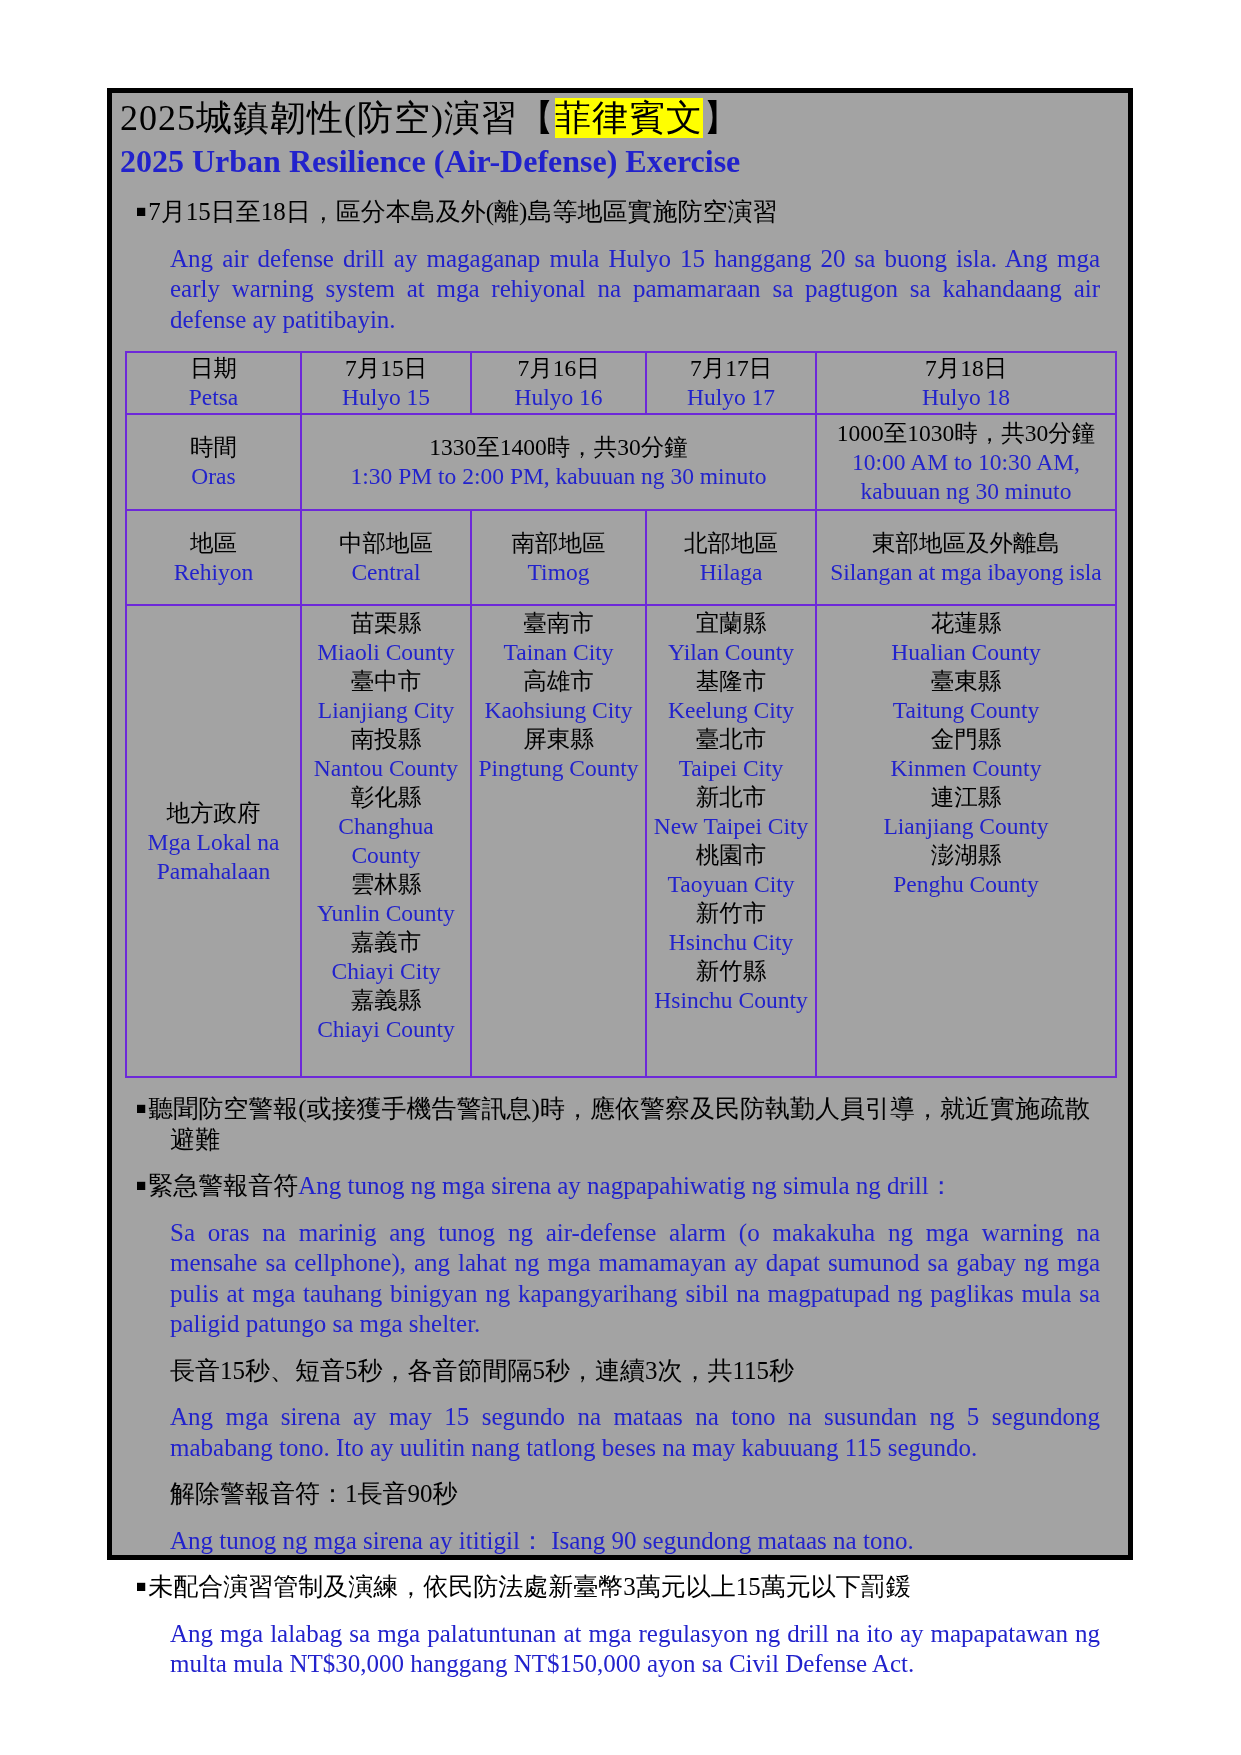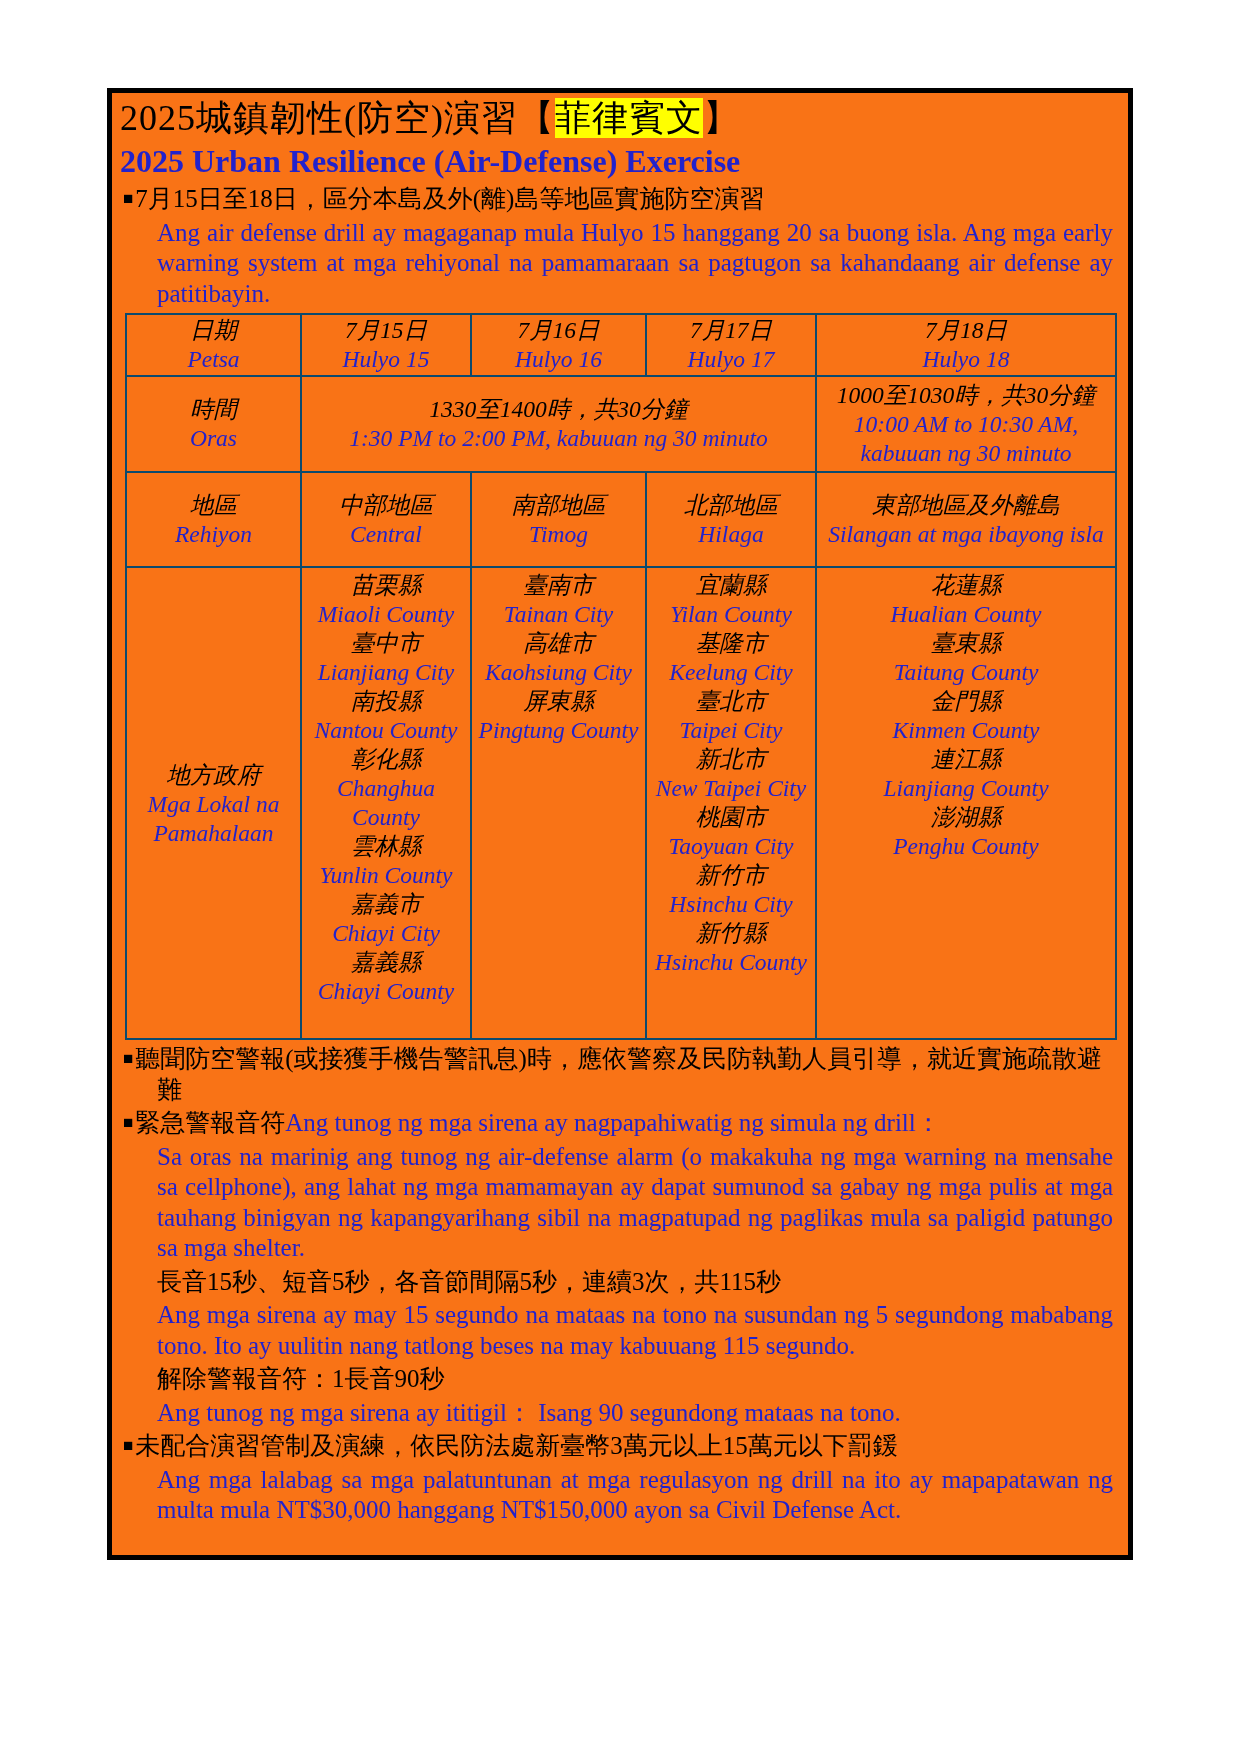--- a/index.html
+++ b/index.html
@@ -10,38 +10,38 @@
   body{
     width:1241px;height:1755px;position:relative;
     font-family:"Liberation Serif","DejaVu Serif",serif;
     color:#000;
   }
   .doc-box{
     position:absolute;left:107px;top:88px;
     width:1026px;height:1472px;box-sizing:border-box;
     border:5px solid #000;
     padding:2px 12px 0 8px;
-    background:#f97316;
+    background:#a3a3a3;
   }
   .title-zh{font-size:36px;line-height:46px;font-weight:normal;letter-spacing:1px;white-space:nowrap;}
   .title-zh .hl{background:var(--hl);}
   .title-en{font-size:32px;line-height:40px;font-weight:bold;color:var(--blue);}
-  .para{font-size:25px;line-height:30.5px;margin:3px;}
+  .para{font-size:25px;line-height:30.5px;margin:16px;}
   .hang{padding-left:34px;text-indent:-34px;}
   .indent{padding-left:34px;}
   .blue{color:var(--blue);}
   .just{text-align:justify;}
   .sq{font-size:17px;vertical-align:3px;letter-spacing:0;margin-right:2px;}
   
   table.sched{
     border-collapse:collapse;table-layout:fixed;
     width:990px;margin:4px 0 4px 5px;
     font-size:23.5px;line-height:29px;text-align:center;
   }
-  table.sched td{border:2px solid #0c4a6e;padding:1px 2px;vertical-align:middle;font-style:italic;}
+  table.sched td{border:2px solid #6d28d9;padding:1px 2px;vertical-align:middle;}
   col.c1{width:175px}col.c2{width:170px}col.c3{width:175px}col.c4{width:170px}col.c5{width:300px}
   tr.r-date td{height:58px;}
   tr.r-time td{height:92px;}
   tr.r-region td{height:91px;vertical-align:middle;}
   tr.r-gov td{height:466px;vertical-align:top;padding-top:3px;}
   tr.r-gov td.lbl{vertical-align:middle;}
   .zh{color:#000;}
   .fil{color:var(--blue);}
 </style>
 </head>

